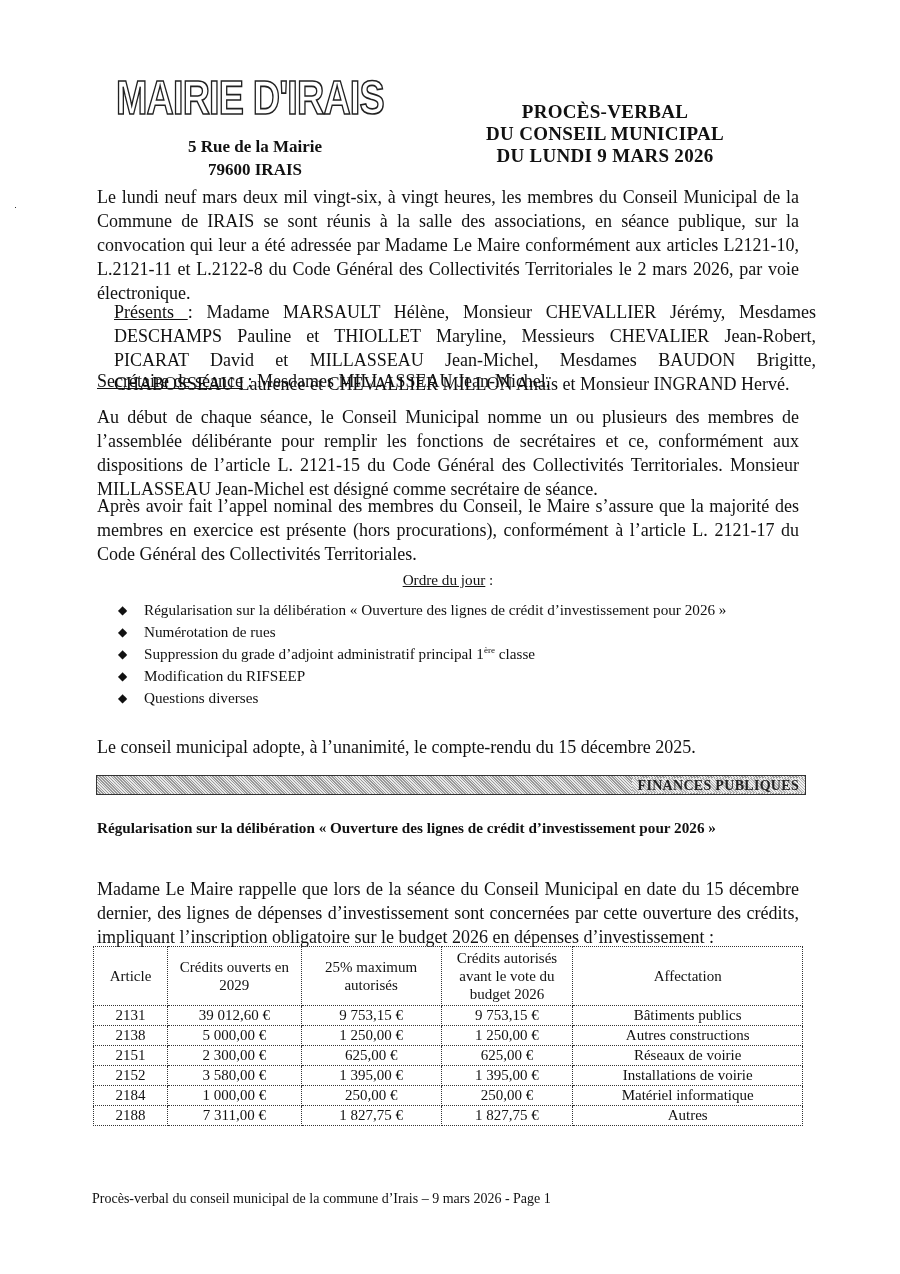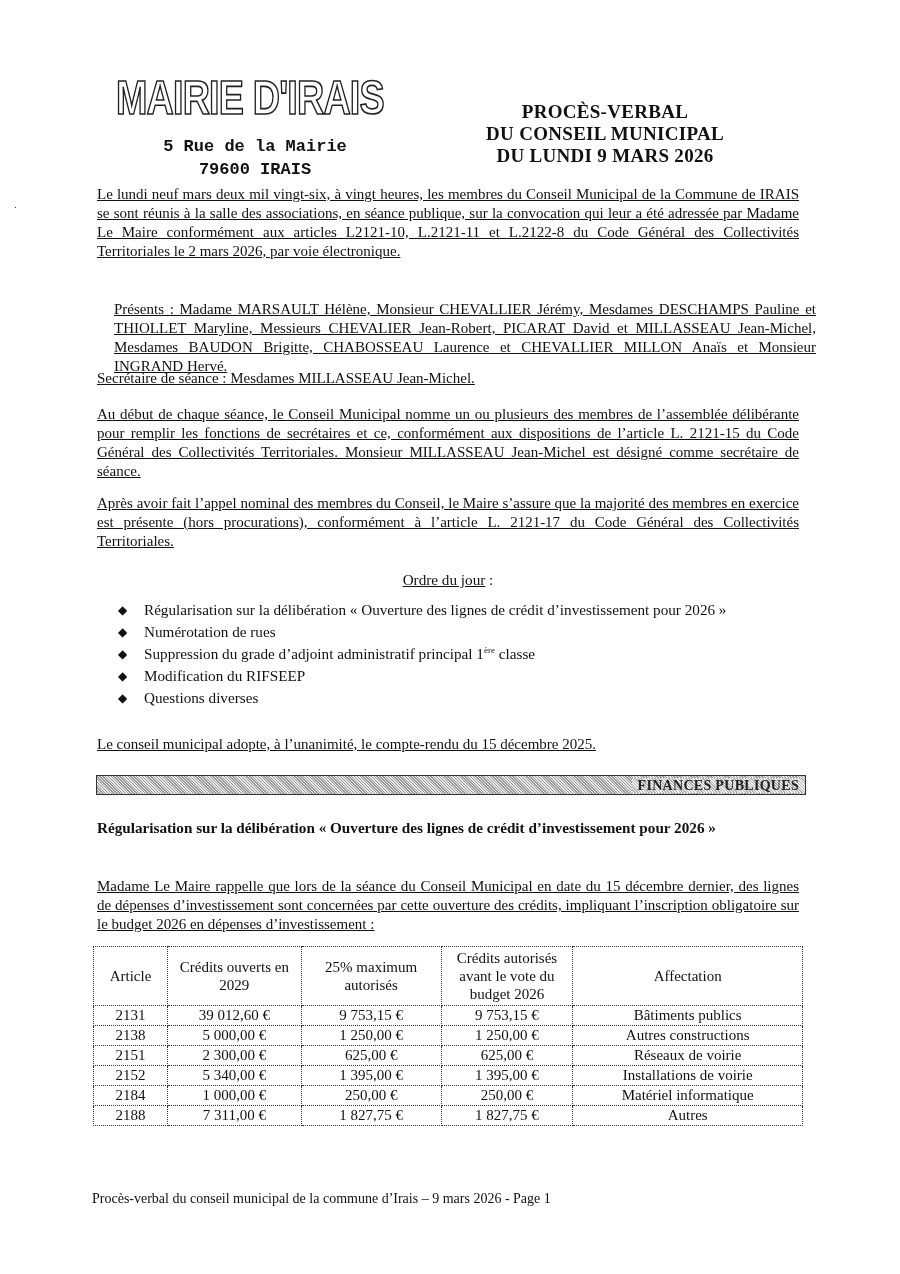--- a/index.html
+++ b/index.html
@@ -6,28 +6,28 @@
   body { width: 900px; height: 1274px; position: relative; overflow: hidden;
          font-family: "Liberation Serif", "DejaVu Serif", serif; color: #111; }
   .page { position: absolute; left: 0; top: 0; width: 900px; height: 1274px; }
 
   .logo { position: absolute; left: 116px; top: 72px; width: 280px; height: 48px;
           font-family: "Liberation Sans", "DejaVu Sans", sans-serif; font-weight: bold;
           font-size: 46px; line-height: 48px; letter-spacing: -1px;
           color: #ffffff; -webkit-text-stroke: 1.6px #222; transform: scaleX(0.82) scaleY(1.05);
           transform-origin: left top; white-space: nowrap; }
   .address { position: absolute; left: 140px; top: 135px; width: 230px; text-align: center;
-             font-family: Liberation Mono, monospace; font-weight: bold;
+             font-family: Liberation Serif, serif; font-weight: bold;
              font-size: 17px; line-height: 23px; }
   .title { position: absolute; left: 420px; top: 101px; width: 370px; text-align: center;
            font-family: "Liberation Serif", serif; font-weight: bold; font-size: 19px;
            line-height: 22px; letter-spacing: 0.3px; }
 
-  .body-text { position: absolute; left: 97px; width: 702px; font-size: 15px; line-height: 19px;
-               text-align: justify; text-decoration: underline; }
+  .body-text { position: absolute; left: 97px; width: 702px; font-size: 18px; line-height: 24px;
+               text-align: justify; }
   .u { text-decoration: underline; }
 
   .agenda-title { position: absolute; left: 97px; top: 571px; width: 702px; text-align: center;
                   font-size: 15.2px; }
   .agenda { position: absolute; left: 118px; top: 600px; width: 680px; margin: 0; padding: 0;
             list-style: none; font-size: 15.2px; line-height: 20.5px; }
   .agenda li { position: relative; padding-left: 26px; margin-bottom: 1.5px; }
   .agenda li .bullet { position: absolute; left: 0; top: 0; font-size: 12px; }
   sup { font-size: 9px; line-height: 0; }
 
@@ -134,21 +134,21 @@
       </tr>
       <tr>
         <td>2151</td>
         <td>2 300,00 €</td>
         <td>625,00 €</td>
         <td>625,00 €</td>
         <td>Réseaux de voirie</td>
       </tr>
       <tr>
         <td>2152</td>
-        <td>5 340,00 €</td>
+        <td>3 580,00 €</td>
         <td>1 395,00 €</td>
         <td>1 395,00 €</td>
         <td>Installations de voirie</td>
       </tr>
       <tr>
         <td>2184</td>
         <td>1 000,00 €</td>
         <td>250,00 €</td>
         <td>250,00 €</td>
         <td>Matériel informatique</td>

